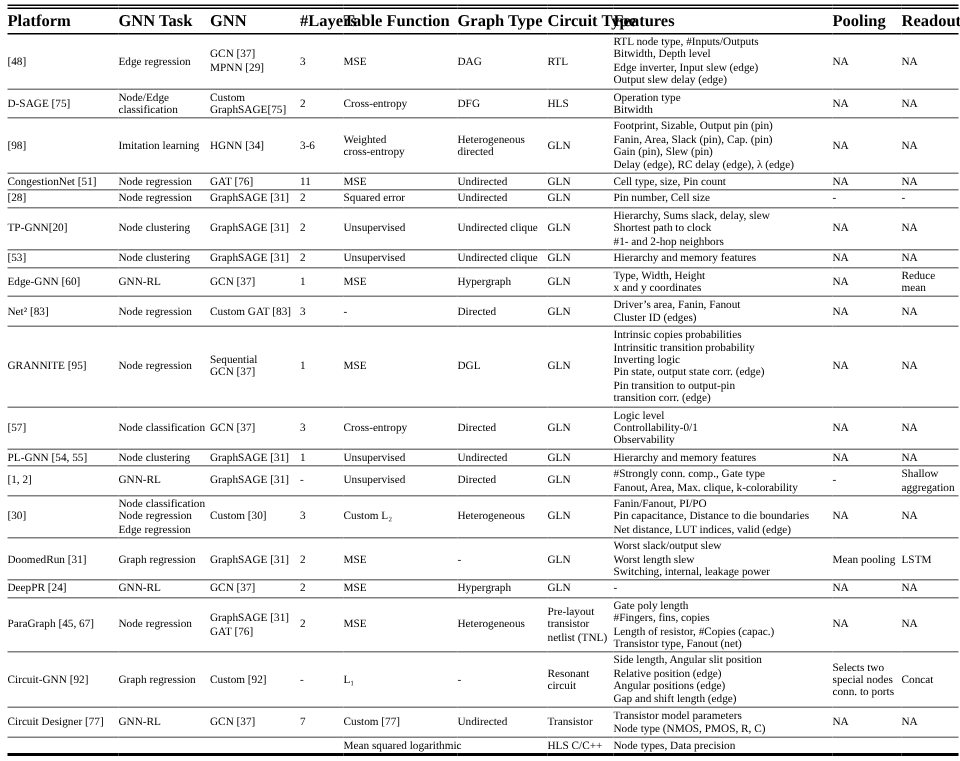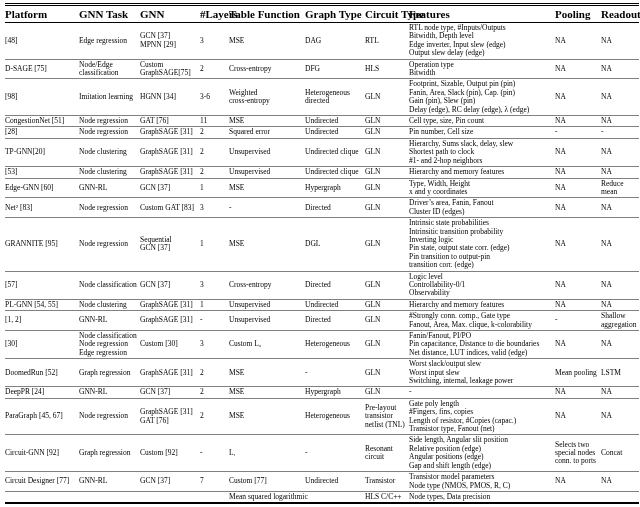--- a/index.html
+++ b/index.html
@@ -388,21 +388,21 @@
           <td>
             <div class="line">MSE</div>
           </td>
           <td>
             <div class="line">DGL</div>
           </td>
           <td>
             <div class="line">GLN</div>
           </td>
           <td>
-            <div class="line">Intrinsic state probabilities</div>
+            <div class="line">Intrinsic copies probabilities</div>
             <div class="line">Intrinsitic transition probability</div>
             <div class="line">Inverting logic</div>
             <div class="line">Pin state, output state corr. (edge)</div>
             <div class="line">Pin transition to output-pin</div>
             <div class="line">transition corr. (edge)</div>
           </td>
           <td>
             <div class="line">NA</div>
           </td>
           <td>
@@ -540,21 +540,21 @@
           </td>
           <td>
             <div class="line">NA</div>
           </td>
           <td>
             <div class="line">NA</div>
           </td>
         </tr>
         <tr>
           <td class="platform">
-            <div class="line">DoomedRun [52]</div>
+            <div class="line">DoomedRun [31]</div>
           </td>
           <td>
             <div class="line">Graph regression</div>
           </td>
           <td>
             <div class="line">GraphSAGE [31]</div>
           </td>
           <td>
             <div class="line">2</div>
           </td>
@@ -562,21 +562,21 @@
             <div class="line">MSE</div>
           </td>
           <td>
             <div class="line">-</div>
           </td>
           <td>
             <div class="line">GLN</div>
           </td>
           <td>
             <div class="line">Worst slack/output slew</div>
-            <div class="line">Worst input slew</div>
+            <div class="line">Worst length slew</div>
             <div class="line">Switching, internal, leakage power</div>
           </td>
           <td>
             <div class="line">Mean pooling</div>
           </td>
           <td>
             <div class="line">LSTM</div>
           </td>
         </tr>
         <tr>

